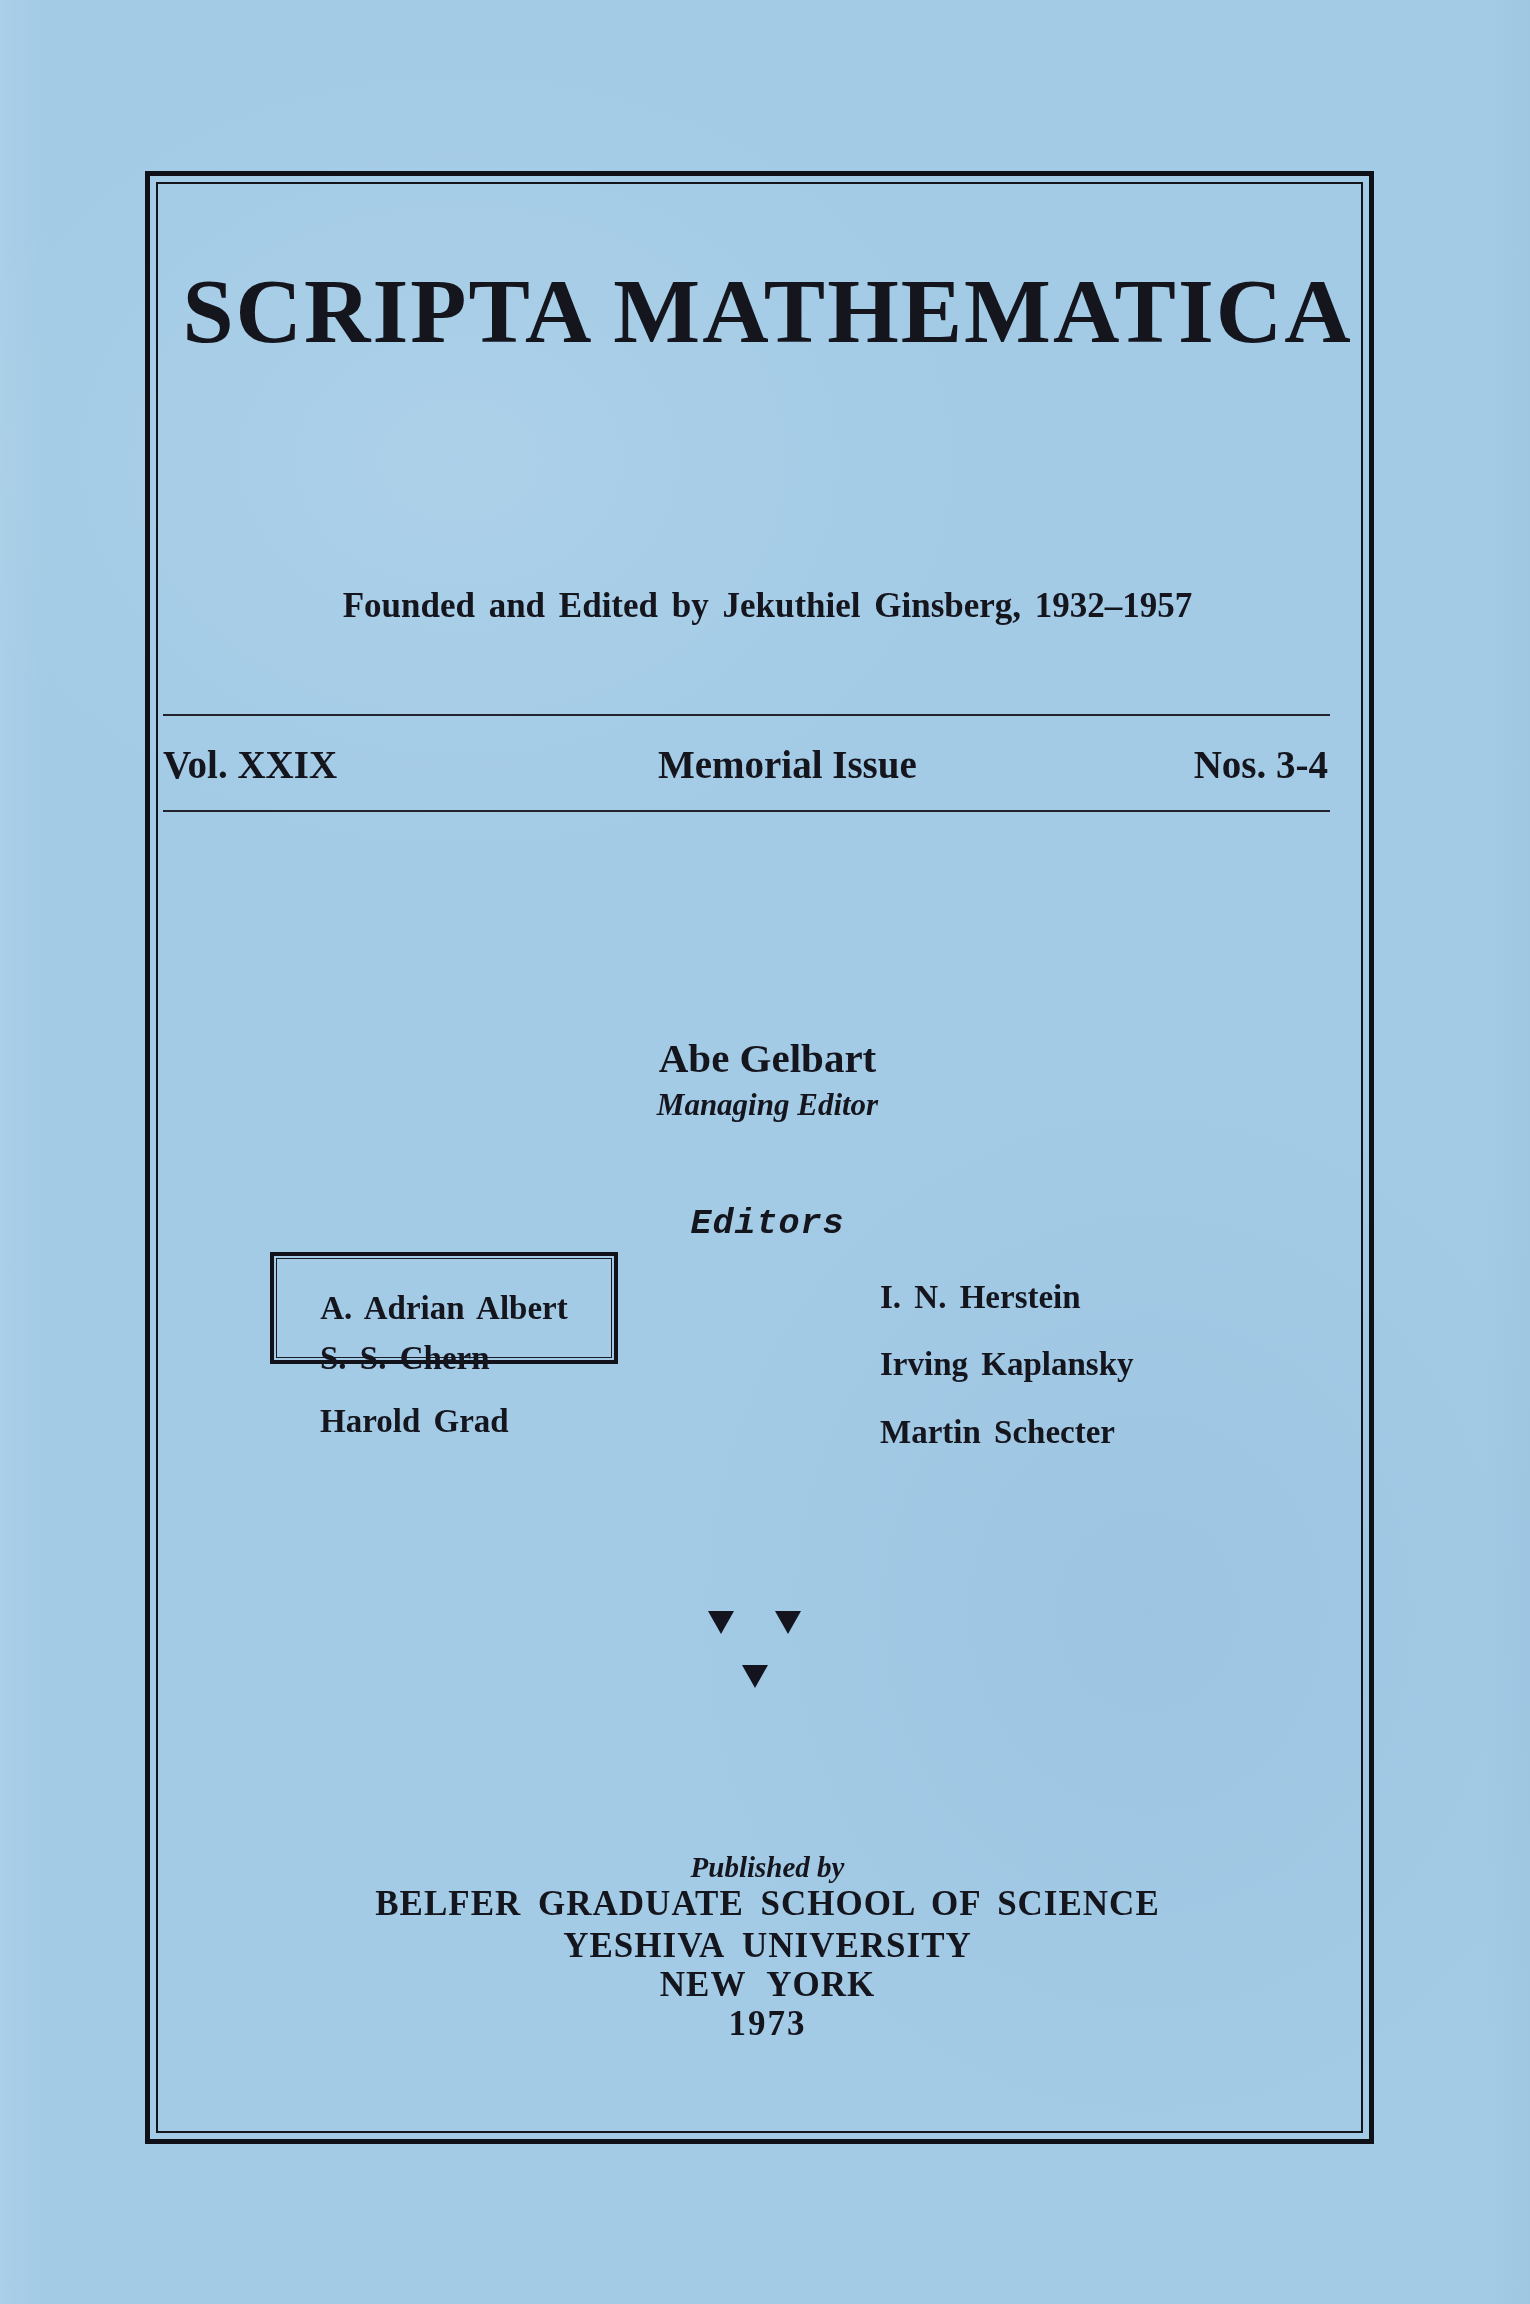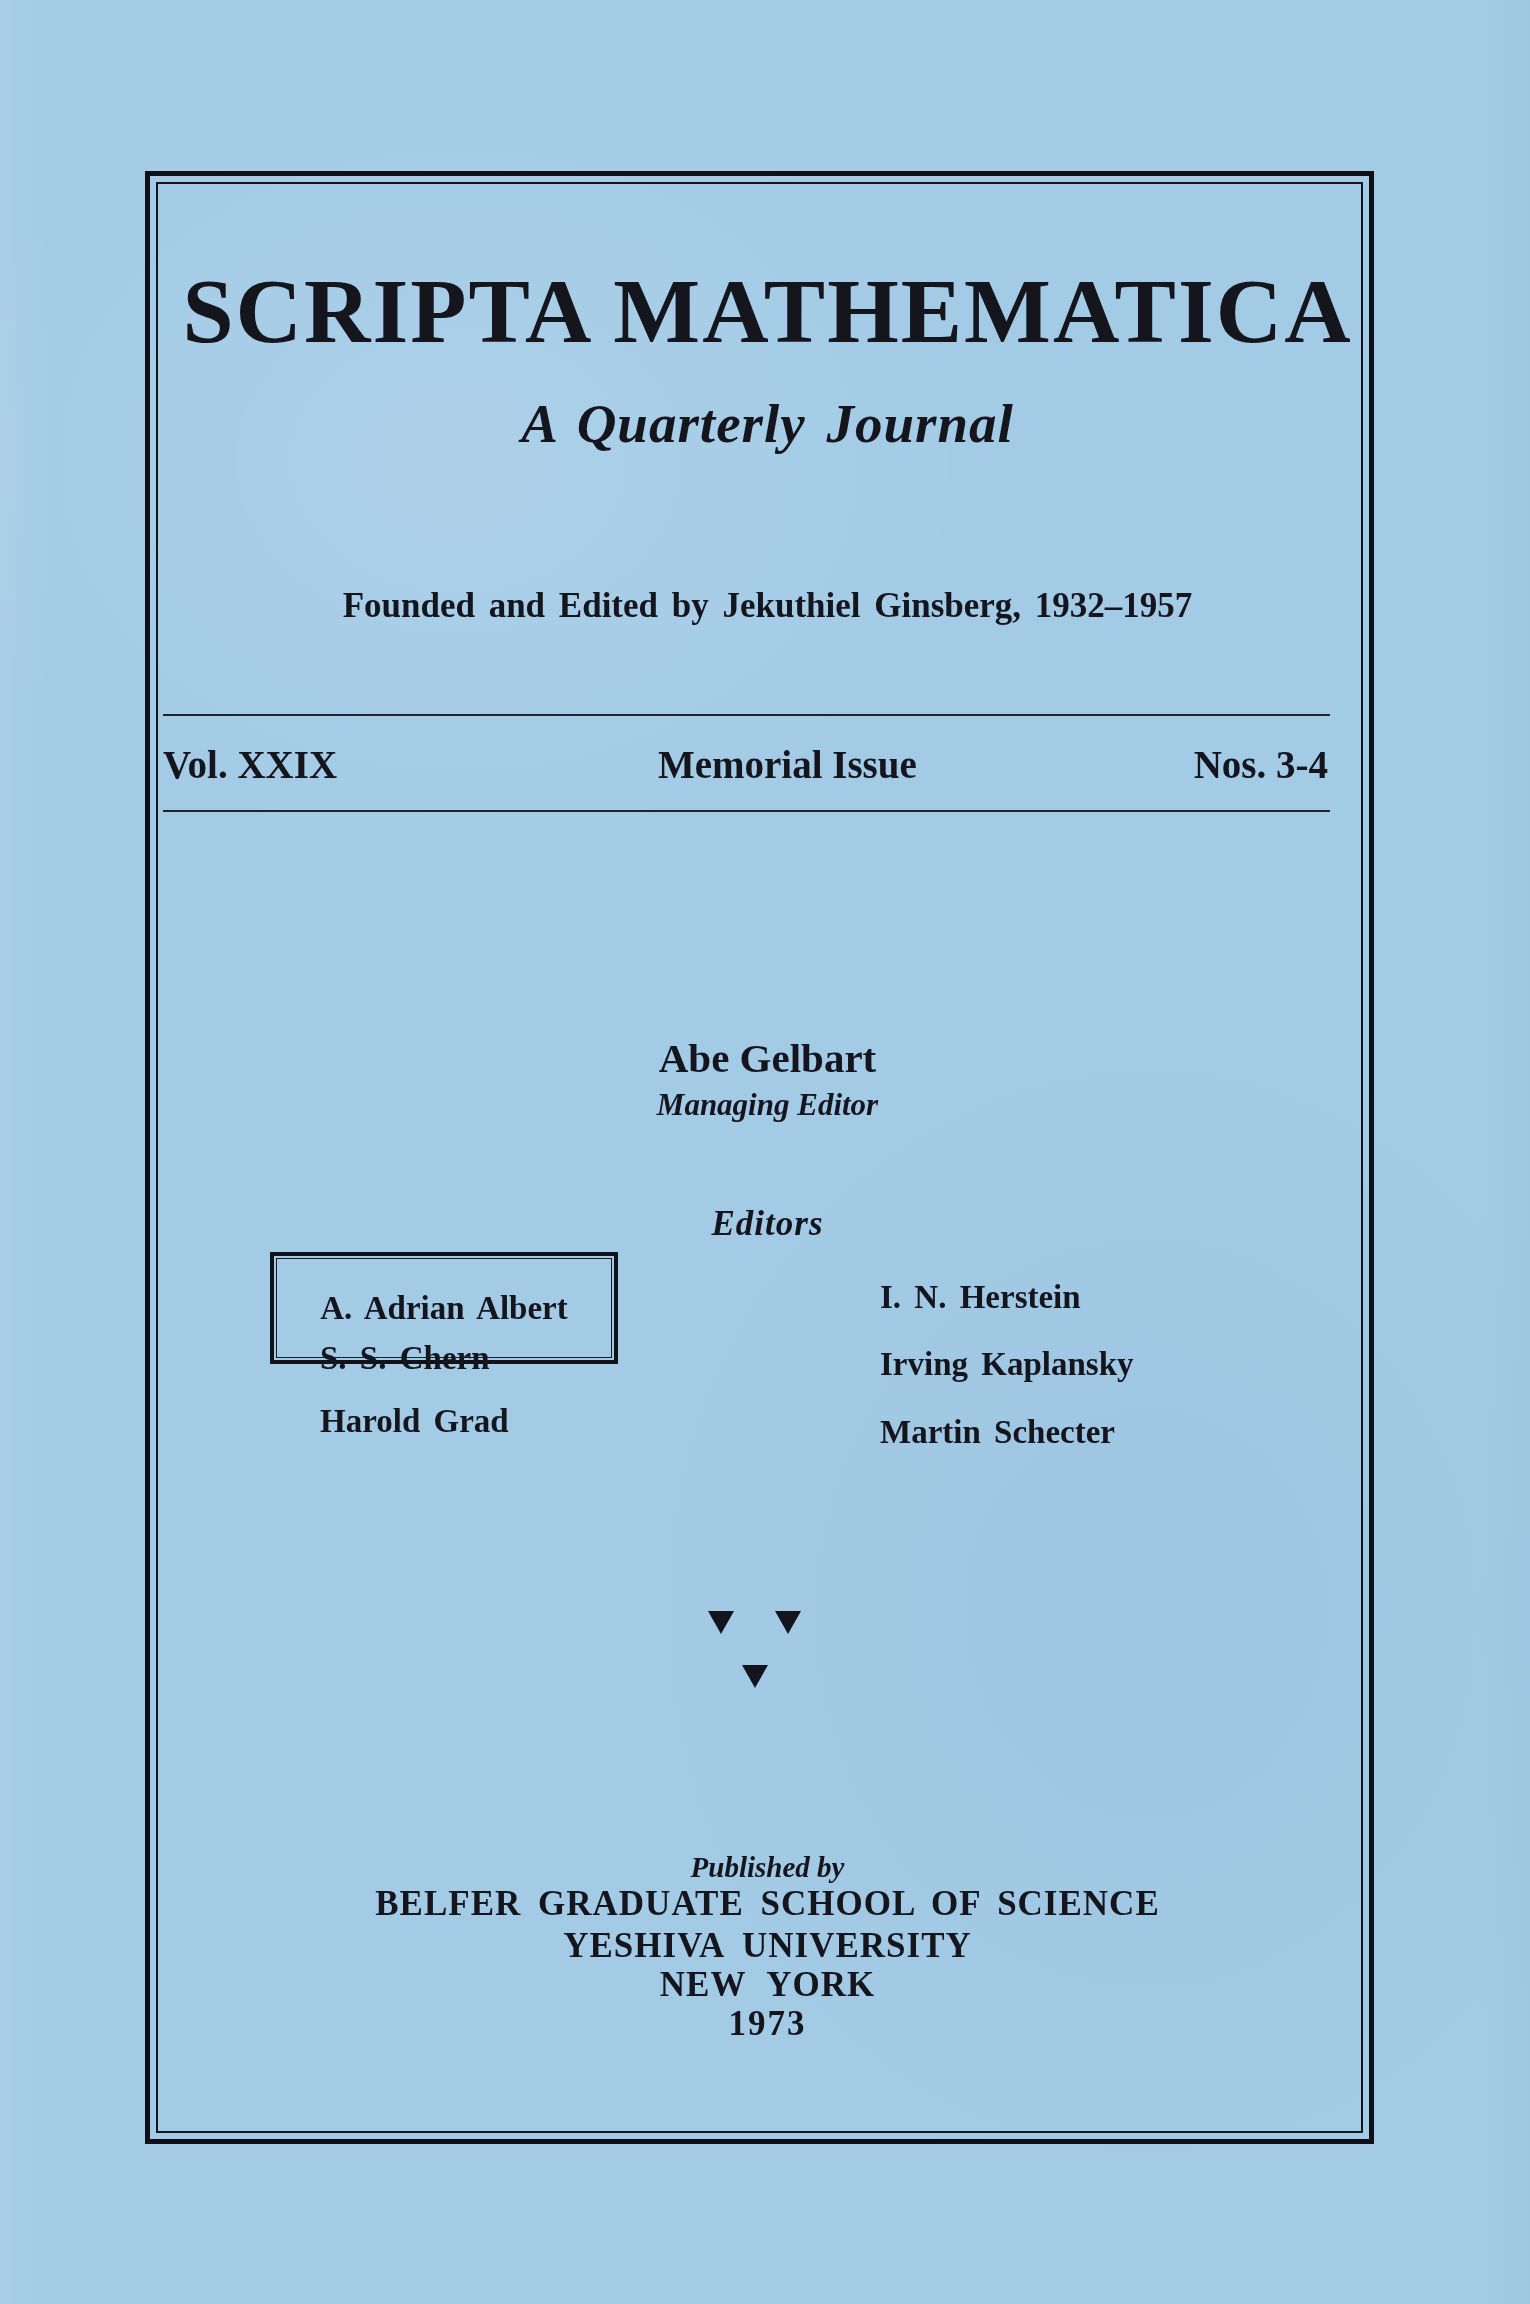--- a/index.html
+++ b/index.html
@@ -92,20 +92,21 @@
     font-size: 31px;
     font-weight: bold;
     font-style: italic;
   }
   .editors-heading {
     top: 1204px;
     font-size: 35px;
     font-weight: bold;
     font-style: italic;
     letter-spacing: 1px;
+    font-family: Liberation Mono, monospace;
   }
   .editor-name {
     position: absolute;
     font-size: 33px;
     font-weight: bold;
     word-spacing: 5px;
     white-space: nowrap;
   }
   .albert-box {
     position: absolute;
@@ -148,21 +149,20 @@
 <body>
 
 <div class="cover">
 
   <div class="frame">
     <div class="frame-inner"></div>
   </div>
 
   <h1 class="band title">SCRIPTA MATHEMATICA</h1>
 
-  <div class="band subtitle">A Quarterly Journal</div>
 
   <div class="band founded">Founded and Edited by Jekuthiel Ginsberg, 1932–1957</div>
 
   <div class="rule rule-top"></div>
 
   <div class="issue-bar">
     <span class="vol">Vol. XXIX</span>
     <span class="mem">Memorial Issue</span>
     <span class="nos">Nos. 3-4</span>
   </div>

